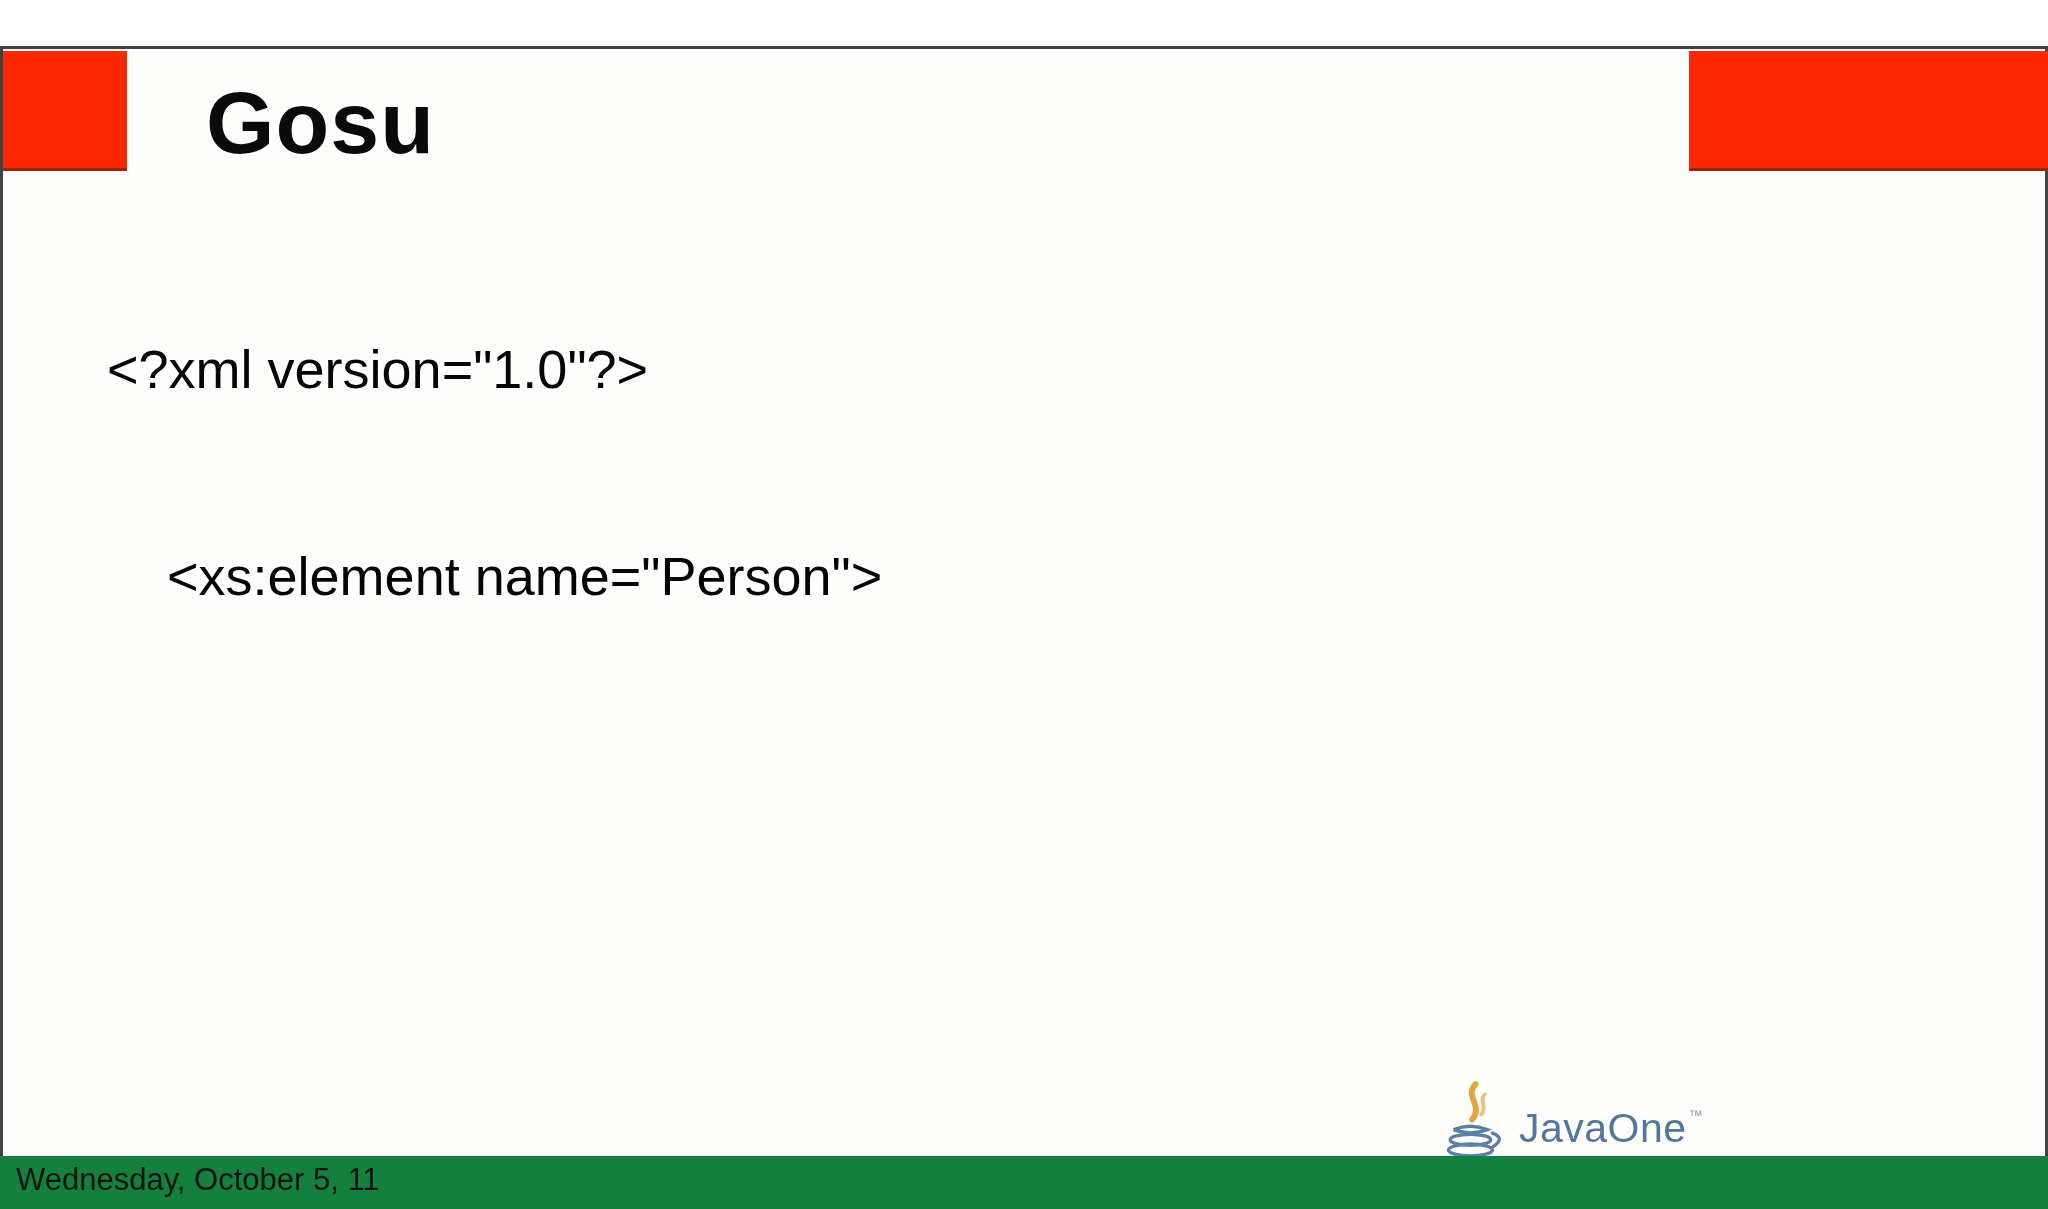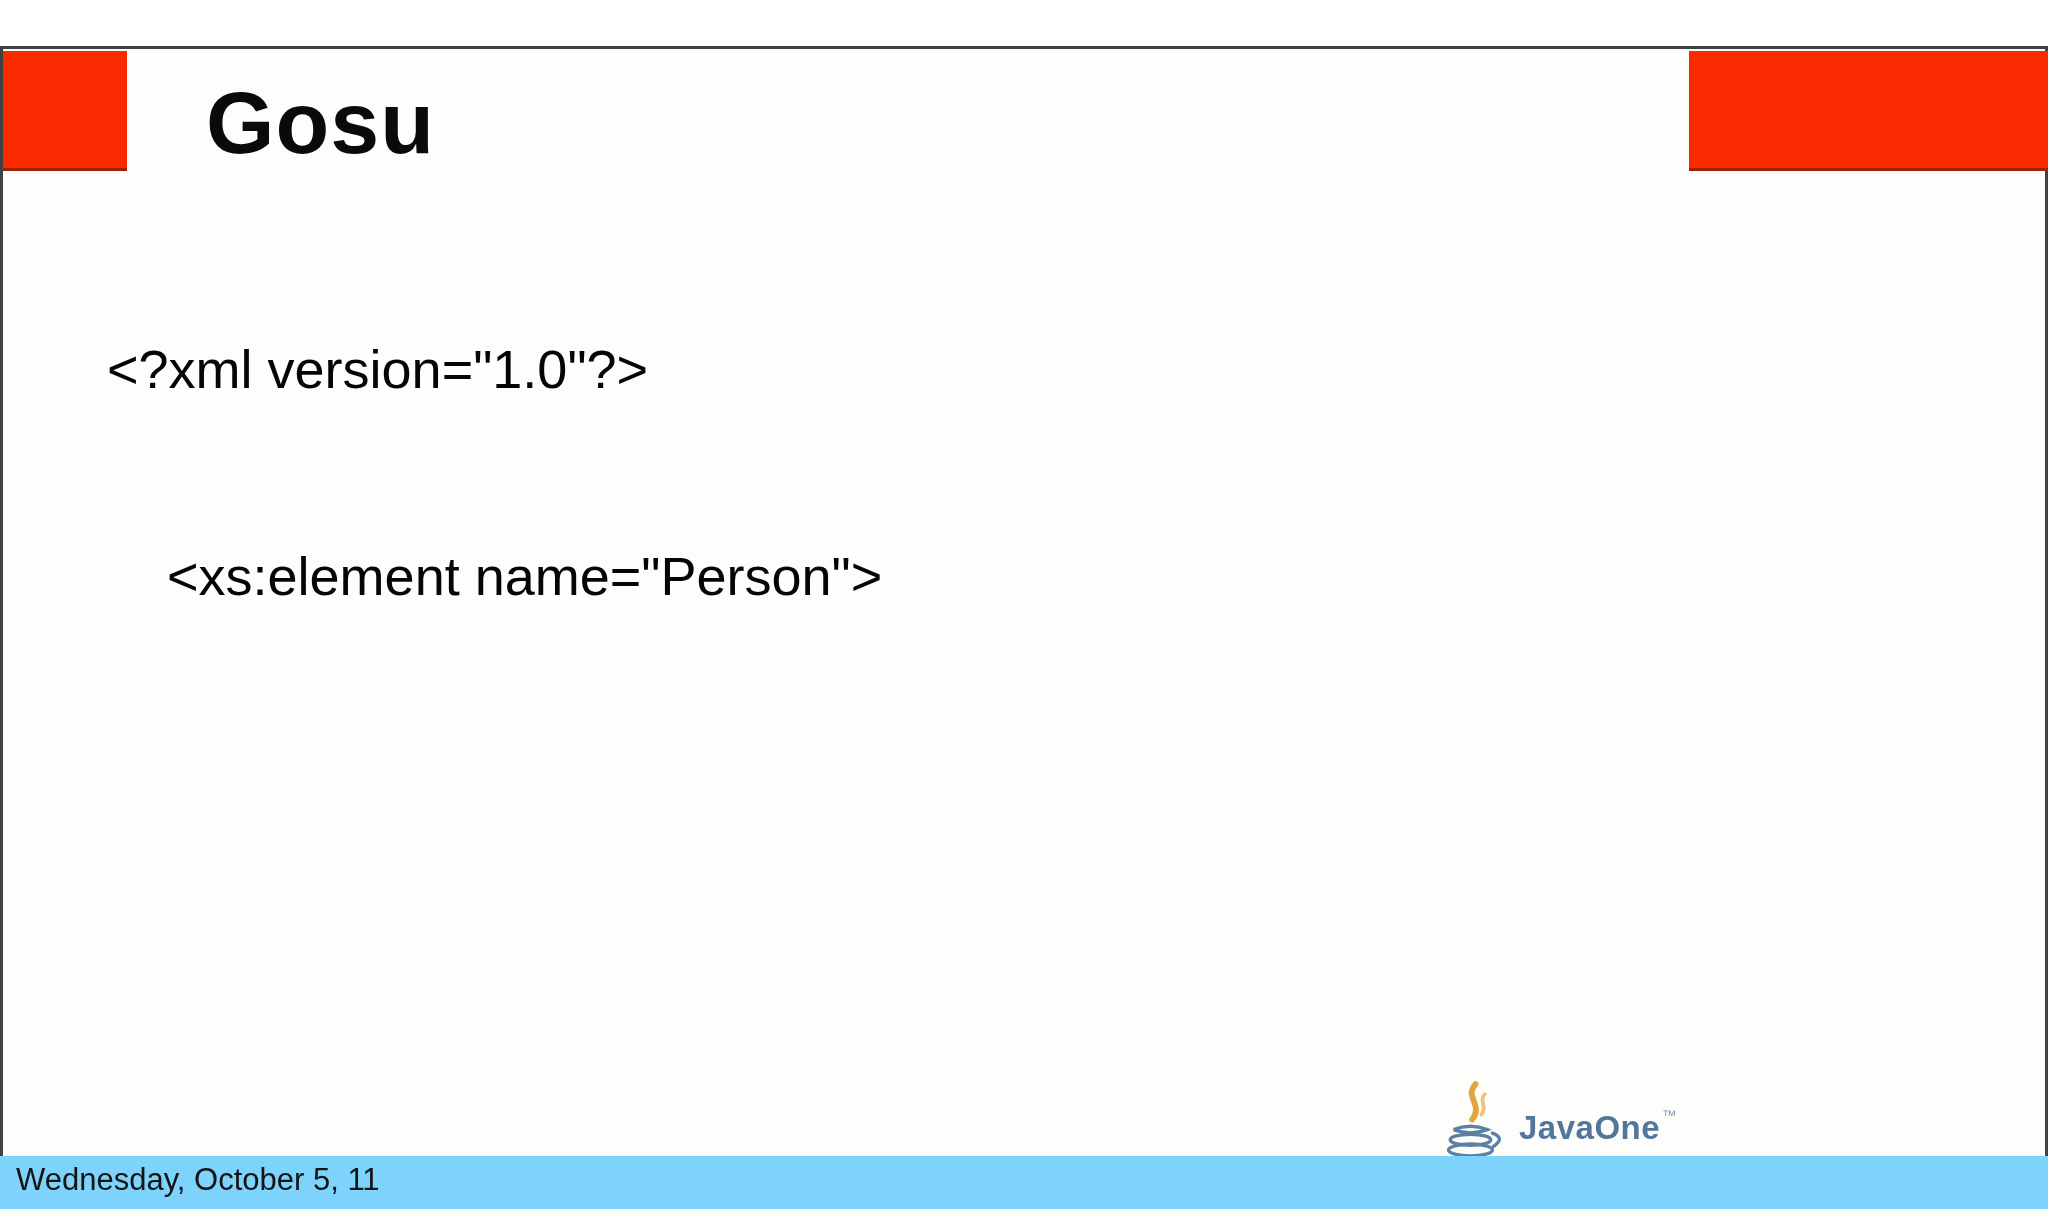--- a/index.html
+++ b/index.html
@@ -55,23 +55,23 @@
   .javaone-logo {
     position: absolute;
     left: 1432px;
     top: 1030px;
     height: 98px;
     display: flex;
     align-items: center;
   }
   .javaone-text {
     margin-left: 8px;
-    font-size: 33px;
+    font-size: 41px;
     color: #53779c;
-    font-weight: bold;
+    font-weight: normal;
     letter-spacing: 0.5px;
   }
   .javaone-tm {
     font-size: 14px;
     color: #7d9ab5;
     align-self: flex-start;
     margin-top: 28px;
     margin-left: 2px;
   }
   .oracle-logo {
@@ -87,21 +87,21 @@
   .oracle-mark {
     font-size: 16px;
     margin-top: -2px;
     letter-spacing: 0;
   }
   .footer-strip {
     position: absolute;
     left: 0; top: 1156px;
     width: 2048px;
     height: 53px;
-    background: #7dd3fc;
+    background: #15803d;
   }
   .footer-text {
     position: absolute;
     left: 16px;
     top: 6px;
     font-size: 31px;
     color: #141414;
   }
 </style>
 </head>

